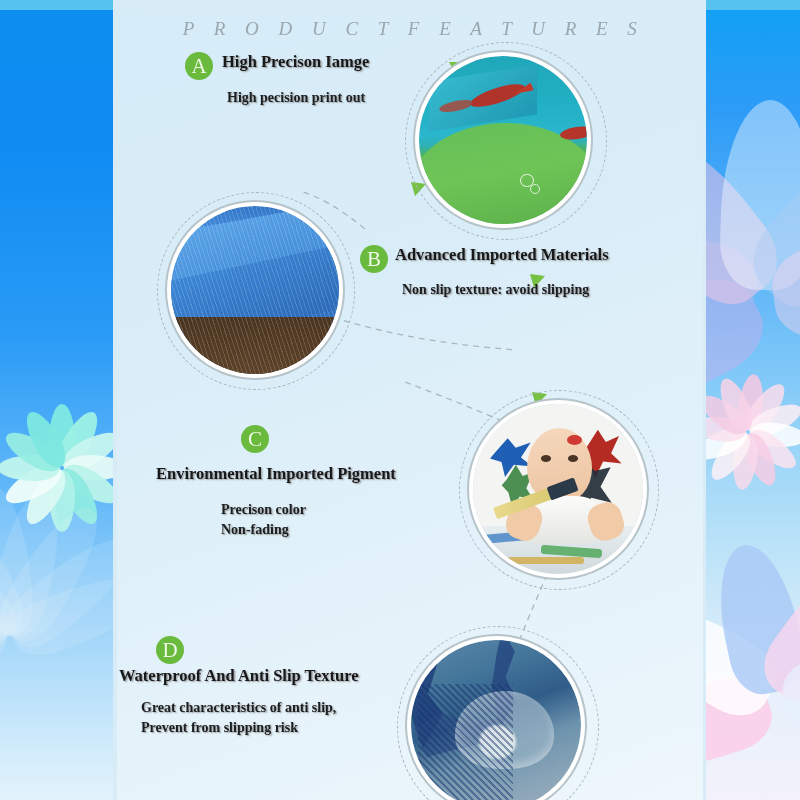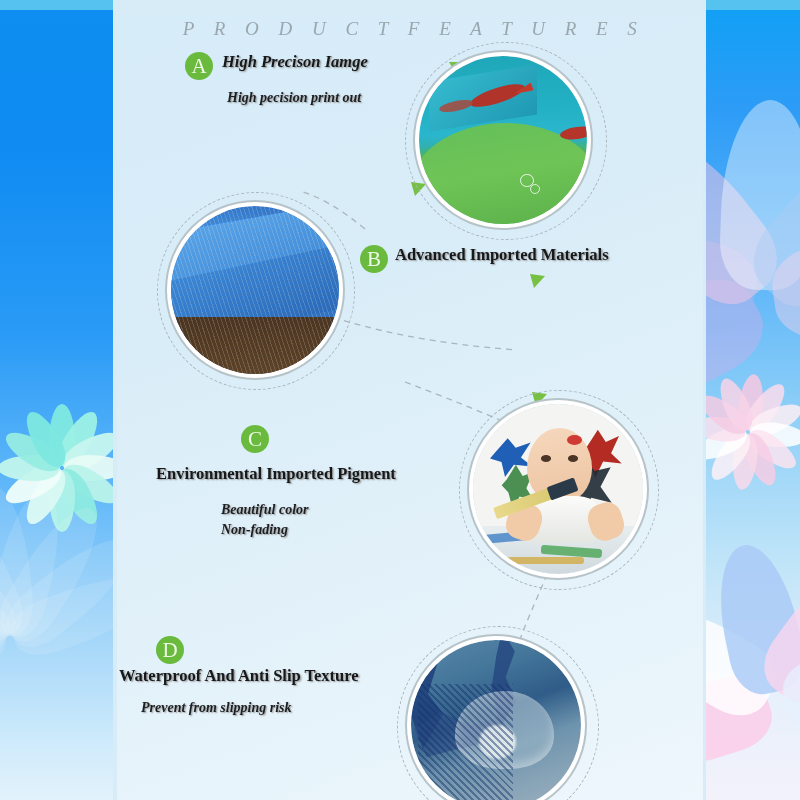--- a/index.html
+++ b/index.html
@@ -45,21 +45,21 @@
              border:1px dashed #a9b6bd;}
 
   
   .sect{position:absolute;}
   .badge{position:absolute;width:28px;height:28px;border-radius:50%;
          background:#6aba3e;color:#eef9e6;font-size:21px;line-height:28px;
          text-align:center;font-family:"Liberation Serif",serif;}
   .head{position:absolute;white-space:nowrap;font-size:16.5px;font-weight:bold;
         color:#16181a;font-family:"Liberation Serif",serif;
         text-shadow:1.4px 1.4px 1.6px rgba(150,150,150,.95);}
-  .body{position:absolute;white-space:nowrap;font-size:14px;font-style:italic;
+  .body{position:absolute;white-space:nowrap;font-size:14px;
         font-weight:bold;color:#1c1f22;line-height:19.5px;
         font-family:"Liberation Serif",serif;
         text-shadow:1.3px 1.3px 1.5px rgba(155,155,155,.95);}
 </style>
 </head>
 <body>
 
 <div id="stage">
 
   <div class="band band-left">
@@ -207,44 +207,46 @@
         <div style="position:absolute;left:40%;top:-6%;width:34%;height:58%;background:#24467f;clip-path:polygon(40% 0,62% 22%,46% 48%,64% 72%,36% 100%,22% 58%,30% 26%);opacity:.8;"></div>
         <div style="position:absolute;left:2%;top:40%;width:52%;height:30%;background:#2b4d85;clip-path:polygon(0 40%,30% 8%,62% 34%,96% 18%,100% 62%,50% 80%,14% 96%);opacity:.6;"></div>
         <div style="position:absolute;left:26%;top:30%;width:58%;height:46%;border-radius:52% 52% 46% 46%/58% 58% 42% 42%;background:linear-gradient(165deg,rgba(225,235,238,.55),rgba(150,178,196,.35));box-shadow:inset 0 -6px 10px rgba(255,255,255,.35);"></div>
         <div style="position:absolute;left:40%;top:50%;width:22%;height:20%;border-radius:50%;background:rgba(244,248,246,.78);filter:blur(1px);"></div>
         <div style="position:absolute;left:4%;top:26%;width:56%;height:70%;opacity:.45;background:repeating-linear-gradient(45deg,#14306a 0 2px,rgba(0,0,0,0) 2px 5px);"></div>
       </div>
     </div>
 
     <div class="sect">
       <div class="badge" style="left:68px;top:38px;">A</div>
-      <div class="head" style="left:105px;top:38px;font-style:italic;">High Precison Iamge</div>
+      <div class="head" style="left:105px;top:38px;">High Precison Iamge</div>
       <div class="body" style="left:110px;top:74px;">
         <div>High pecision print out</div>
       </div>
     </div>
 
     <div class="sect">
       <div class="badge" style="left:243px;top:231px;">B</div>
       <div class="head" style="left:278px;top:231px;">Advanced Imported Materials</div>
       <div class="body" style="left:285px;top:266px;">
+        <div>Non slip texture: avoid slipping</div>
       </div>
     </div>
 
     <div class="sect">
       <div class="badge" style="left:124px;top:411px;">C</div>
       <div class="head" style="left:39px;top:450px;">Environmental Imported Pigment</div>
       <div class="body" style="left:104px;top:486px;">
-        <div>Beautiful color</div>
+        <div>Precison color</div>
         <div>Non-fading</div>
       </div>
     </div>
 
     <div class="sect">
       <div class="badge" style="left:39px;top:622px;">D</div>
       <div class="head" style="left:2px;top:652px;">Waterproof And Anti Slip Texture</div>
       <div class="body" style="left:24px;top:684px;">
+        <div>Great characteristics of anti slip,</div>
         <div>Prevent from slipping risk</div>
       </div>
     </div>
 
   </div>
 </div>
 
 </body></html>

